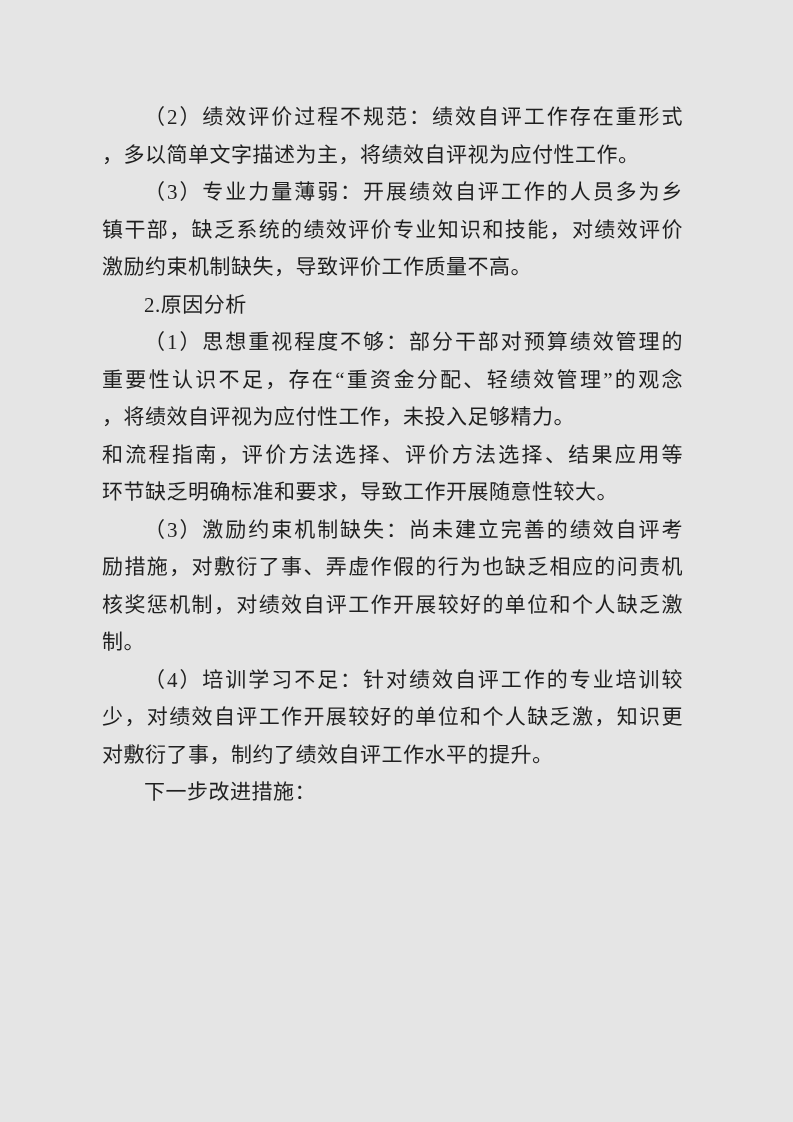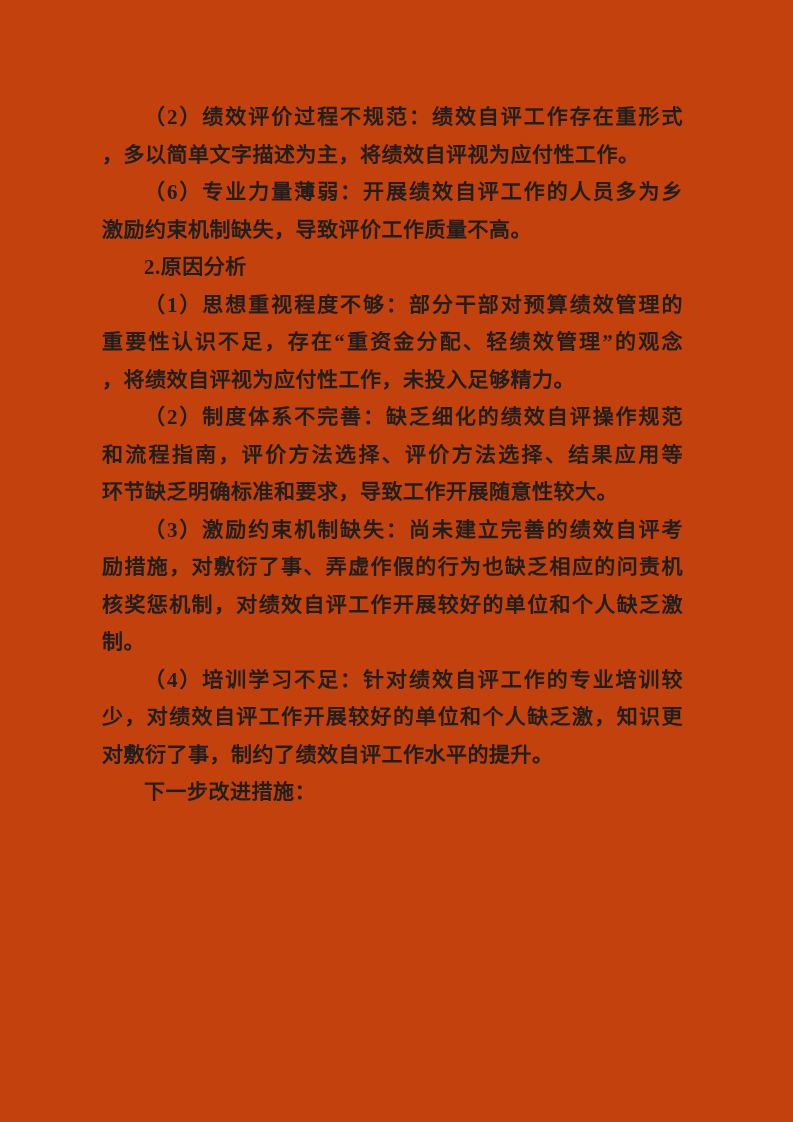--- a/index.html
+++ b/index.html
@@ -9,22 +9,21 @@
   body {
     position: relative;
     width: 793px;
     height: 1122px;
     background: #ffffff;
     overflow: hidden;
   }
   .page {
     position: absolute;
     inset: 0;
-    background: #c2410c;
-    font-weight: bold;
+    background: #e5e5e5;
   }
   .content {
     position: absolute;
     left: 102px;
     top: 99px;
     width: 581px;
     font-family: "Liberation Serif", "DejaVu Serif", serif;
     font-size: 21px;
     line-height: 37.5px;
     color: #1f1f1f;
@@ -51,33 +50,33 @@
 </head>
 <body>
 
 <div class="page">
   <div class="content" id="doc-content" style="color: rgb(31, 31, 31);">
       <p class="para">
         <span class="line first">（2）绩效评价过程不规范：绩效自评工作存在重形式</span>
         <span class="line last">，多以简单文字描述为主，将绩效自评视为应付性工作。</span>
       </p>
       <p class="para">
-        <span class="line first">（6）专业力量薄弱：开展绩效自评工作的人员多为乡</span>
+        <span class="line first">（3）专业力量薄弱：开展绩效自评工作的人员多为乡</span>
+        <span class="line">镇干部，缺乏系统的绩效评价专业知识和技能，对绩效评价</span>
         <span class="line last">激励约束机制缺失，导致评价工作质量不高。</span>
       </p>
       <p class="para">
         <span class="line first last">2.原因分析</span>
       </p>
       <p class="para">
         <span class="line first">（1）思想重视程度不够：部分干部对预算绩效管理的</span>
         <span class="line">重要性认识不足，存在“重资金分配、轻绩效管理”的观念</span>
         <span class="line last">，将绩效自评视为应付性工作，未投入足够精力。</span>
       </p>
       <p class="para">
-        <span class="line first">（2）制度体系不完善：缺乏细化的绩效自评操作规范</span>
         <span class="line">和流程指南，评价方法选择、评价方法选择、结果应用等</span>
         <span class="line last">环节缺乏明确标准和要求，导致工作开展随意性较大。</span>
       </p>
       <p class="para">
         <span class="line first">（3）激励约束机制缺失：尚未建立完善的绩效自评考</span>
         <span class="line">励措施，对敷衍了事、弄虚作假的行为也缺乏相应的问责机</span>
         <span class="line">核奖惩机制，对绩效自评工作开展较好的单位和个人缺乏激</span>
         <span class="line last">制。</span>
       </p>
       <p class="para">

